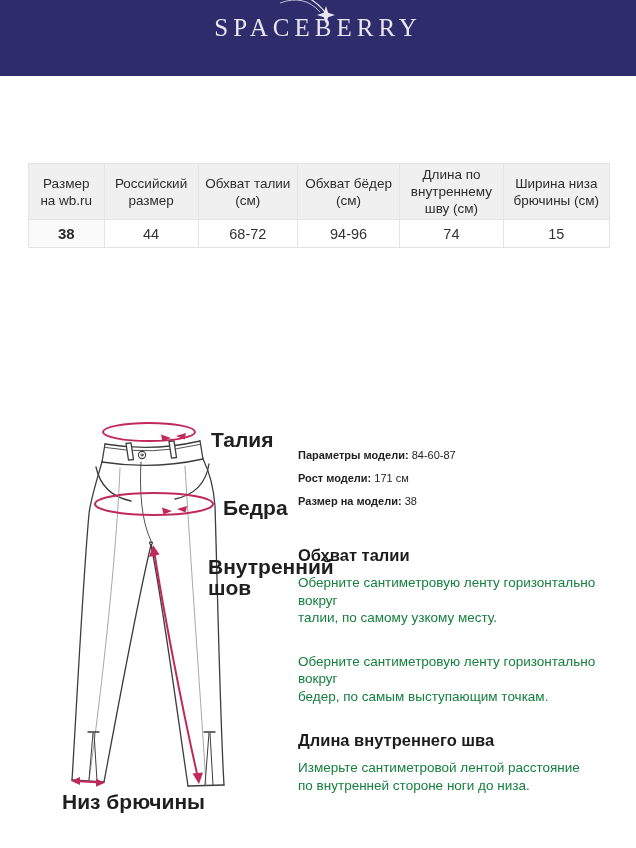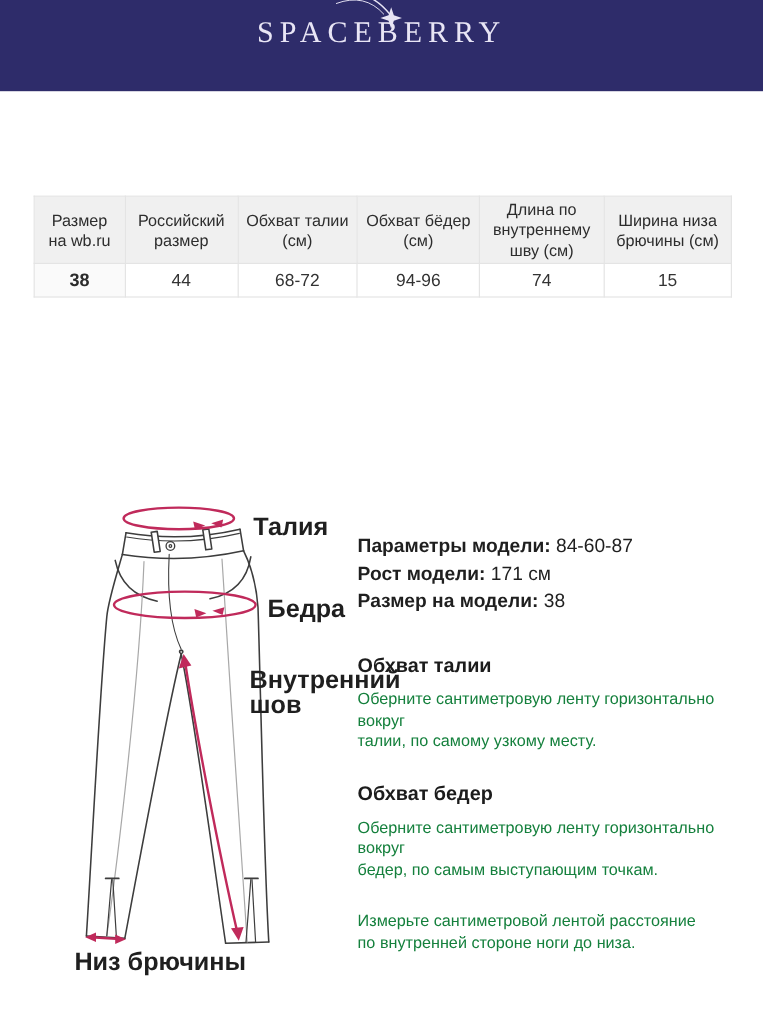--- a/index.html
+++ b/index.html
@@ -29,21 +29,21 @@
   
   .diagram-svg{position:absolute;left:50px;top:418px;}
   .diagram-label{position:absolute;font-size:21px;font-weight:700;color:#1f1f1f;line-height:21px;}
   .label-waist{left:211px;top:429px;}
   .label-hips{left:223px;top:497px;text-align:right;}
   .label-seam{left:208px;top:556px;width:106px;}
   .label-hem{left:62px;top:791px;}
 
   
   .info-col{position:absolute;left:298px;top:444px;width:312px;}
-  .model-line{font-size:16px;color:#1f1f1f;line-height:23px;}
+  .model-line{font-size:11px;color:#1f1f1f;line-height:23px;}
   .model-line .lbl{font-weight:700;}
   .model-block{margin-bottom:33px;}
   .section{margin-bottom:26px;}
   .section-title{font-size:16.5px;font-weight:700;color:#1c1c1c;margin-bottom:9px;}
   .section-text{font-size:13.5px;color:#15803d;line-height:17.5px;white-space:pre-line;}
 </style>
 </head>
 <body>
 
 <div class="page">
@@ -170,23 +170,23 @@
         <span>38</span>
       </div>
     </div>
 
     <div class="section">
       <div class="section-title">Обхват талии</div>
       <div class="section-text">Оберните сантиметровую ленту горизонтально вокруг
 талии, по самому узкому месту.</div>
     </div>
     <div class="section">
-      <div class="section-title">Обхват бедер</div>
       <div class="section-text">Оберните сантиметровую ленту горизонтально вокруг
 бедер, по самым выступающим точкам.</div>
     </div>
     <div class="section">
+      <div class="section-title">Длина внутреннего шва</div>
       <div class="section-text">Измерьте сантиметровой лентой расстояние
 по внутренней стороне ноги до низа.</div>
     </div>
   </div>
 
 </div>
 
 </body></html>

